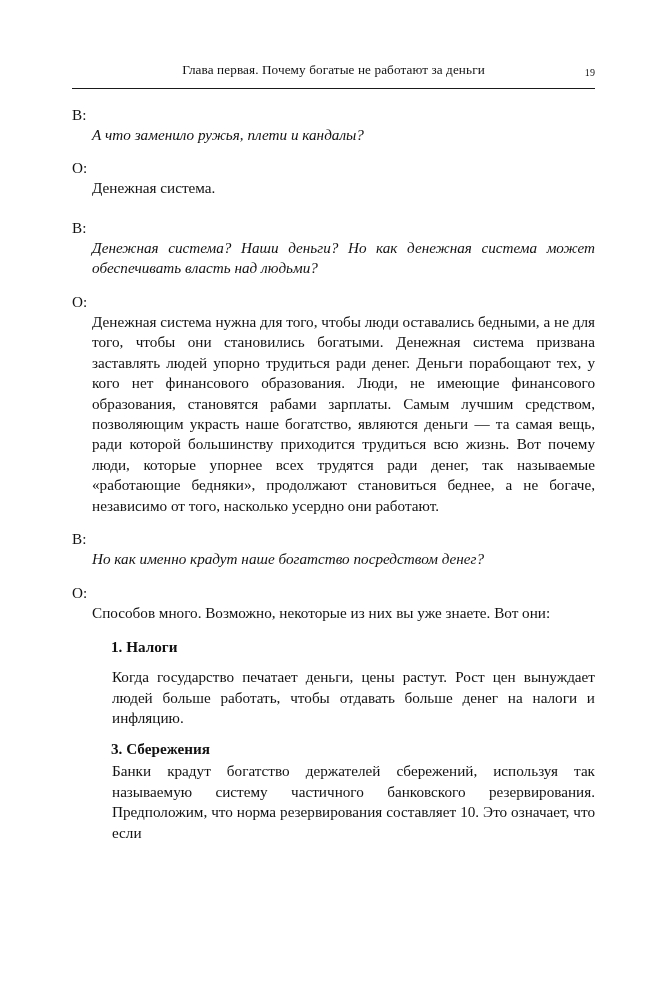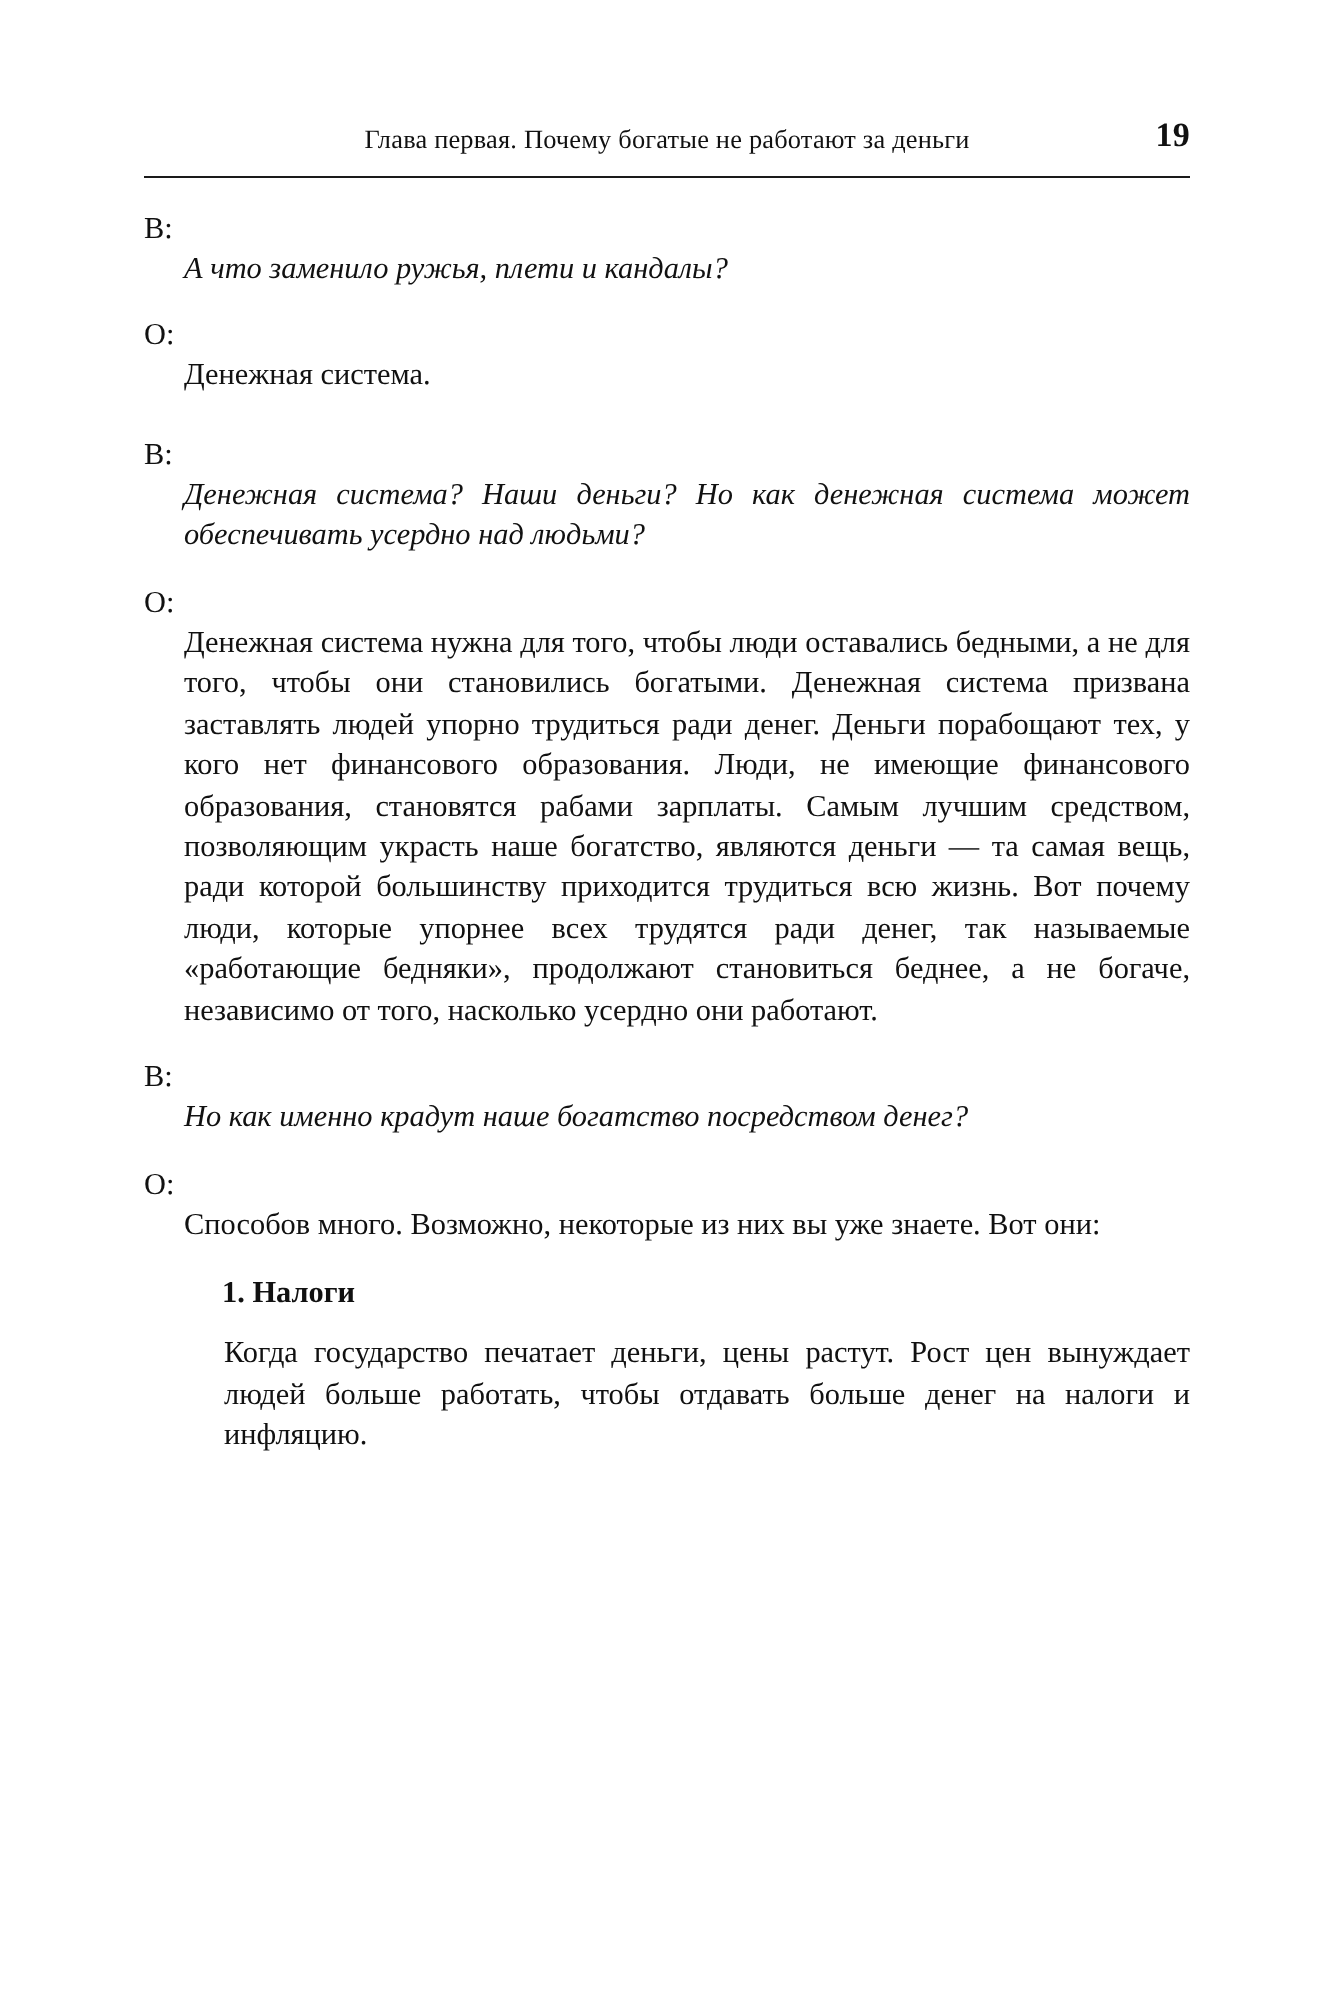--- a/index.html
+++ b/index.html
@@ -33,22 +33,22 @@
     margin: 0 0 4px 0;
     padding-bottom: 6px;
   }
   .running-head .rh-title {
     text-align: center;
   }
   .running-head .rh-page {
     position: absolute;
     right: 0;
     bottom: 6px;
-    font-weight: bold;
-    font-size: 17px;
+    font-weight: normal;
+    font-size: 10px;
   }
   .rule {
     border: 0;
     border-top: 1.2px solid #1a1a1a;
     margin: 0 0 16px 0;
   }
   .qa {
     margin: 0 0 13px 0;
     display: flex;
     align-items: flex-start;
@@ -111,21 +111,21 @@
 
   <div class="qa">
     <div class="tag">О:</div>
     <div class="body">Денежная система.</div>
   </div>
 
   <div class="spacer-sm"></div>
 
   <div class="qa">
     <div class="tag">В:</div>
-    <div class="body italic">Денежная система? Наши деньги? Но как денежная система может обеспечивать усердно над людьми?</div>
+    <div class="body italic">Денежная система? Наши деньги? Но как денежная система может обеспечивать власть над людьми?</div>
   </div>
 
   <div class="qa">
     <div class="tag">О:</div>
     <div class="body">Денежная система нужна для того, чтобы люди оставались бедными, а не для того, чтобы они становились богатыми. Денежная система призвана заставлять людей упорно трудиться ради денег. Деньги порабощают тех, у кого нет финансового образования. Люди, не имеющие финансового образования, становятся рабами зарплаты. Самым лучшим средством, позволяющим украсть наше богатство, являются деньги — та самая вещь, ради которой большинству приходится трудиться всю жизнь. Вот почему люди, которые упорнее всех трудятся ради денег, так называемые «работающие бедняки», продолжают становиться беднее, а не богаче, независимо от того, насколько усердно они работают.</div>
   </div>
 
   <div class="qa">
     <div class="tag">В:</div>
     <div class="body italic">Но как именно крадут наше богатство посредством денег?</div>
@@ -139,16 +139,20 @@
   <div class="block-list">
 
     <div class="numbered-item">
       <div class="ni-head">1. Налоги</div>
     </div>
 
     <div class="numbered-item">
       <div class="ni-text">Когда государство печатает деньги, цены растут. Рост цен вынуждает людей больше работать, чтобы отдавать больше денег на налоги и инфляцию.</div>
     </div>
 
+    <div class="numbered-item">
+      <div class="ni-head">3. Сбережения</div>
+      <div class="ni-text">Банки крадут богатство держателей сбережений, используя так называемую систему частичного банковского резервирования. Предположим, что норма резервирования составляет 10. Это означает, что если</div>
+    </div>
 
   </div>
 
 </div>
 
 </body></html>

